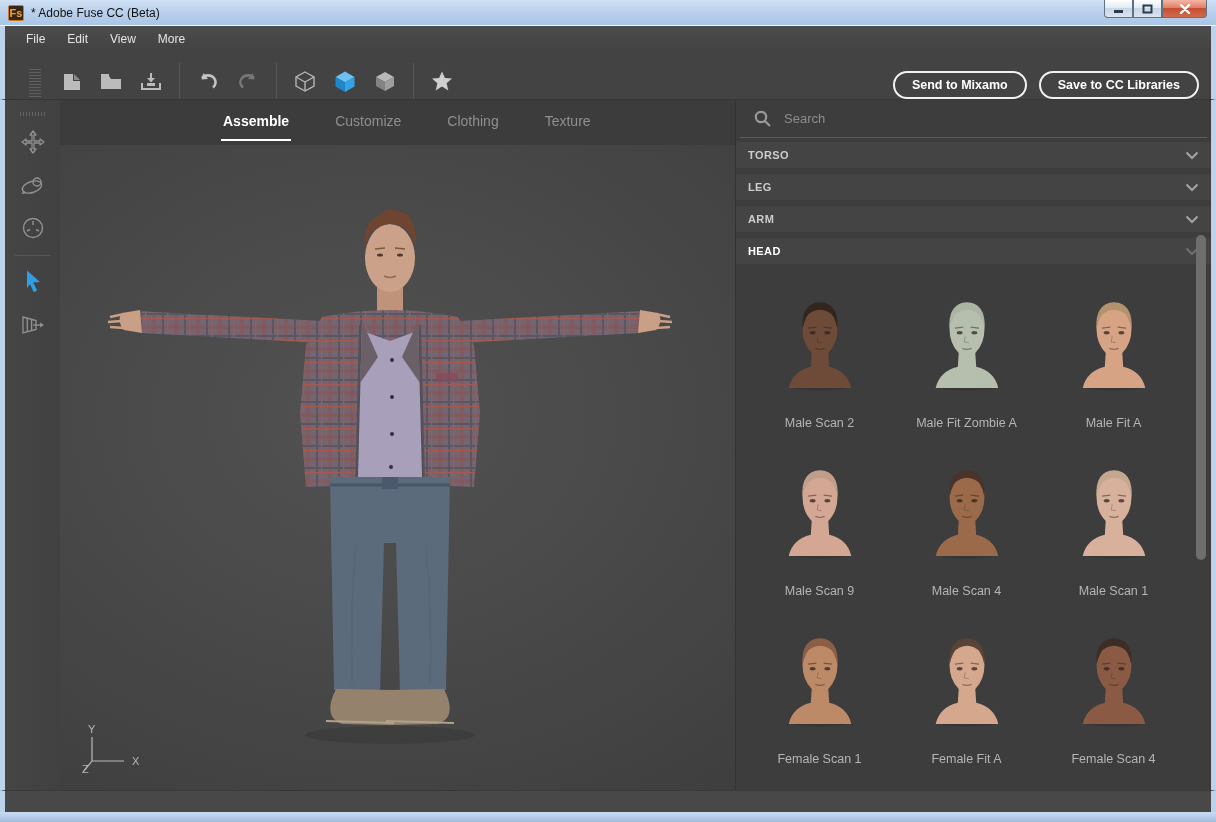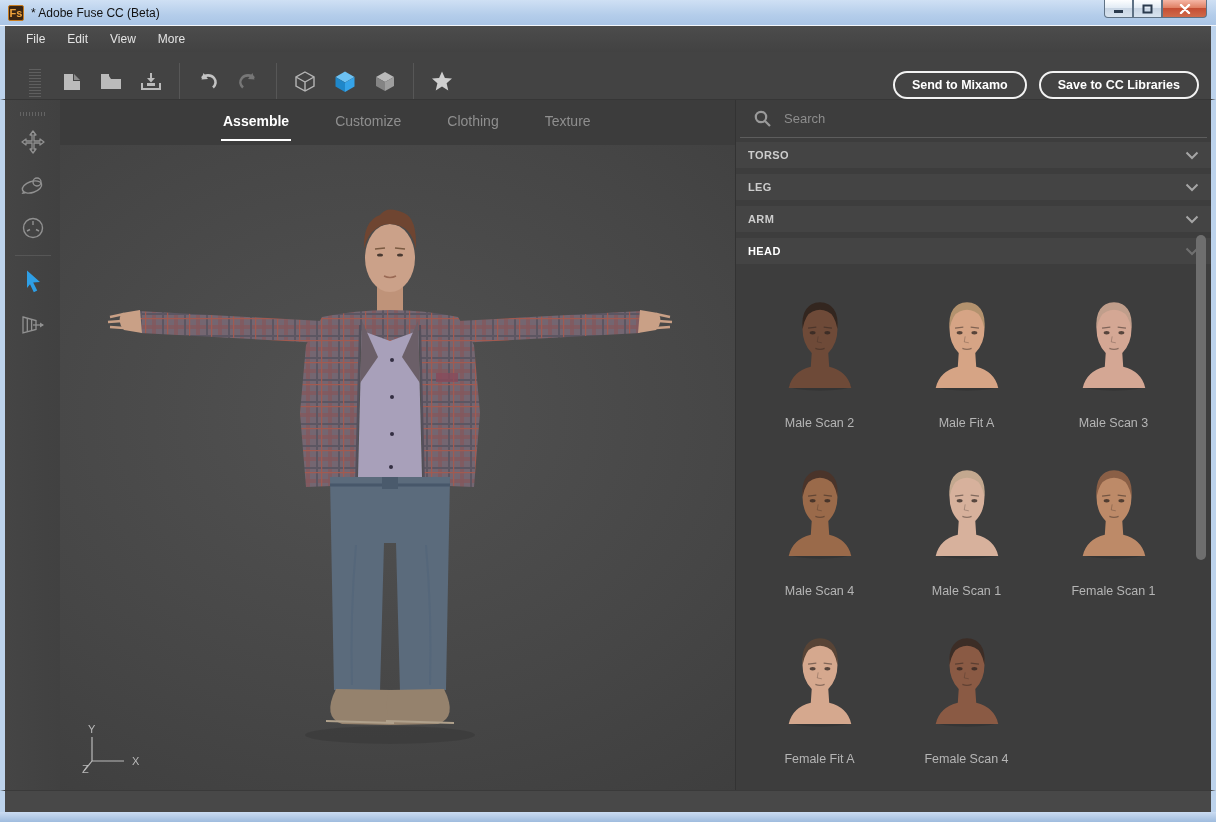--- a/index.html
+++ b/index.html
@@ -328,20 +328,33 @@
               <path d="M31 42 Q29 14 50 13 Q71 14 69 42 Q66 26 58 23 Q50 19 42 23 Q34 26 31 42 Z" style="fill:var(--hair)"></path>
               <ellipse cx="42" cy="46" rx="3.2" ry="1.8" fill="#2e2420" opacity=".75"></ellipse>
               <ellipse cx="58" cy="46" rx="3.2" ry="1.8" fill="#2e2420" opacity=".75"></ellipse>
               <path d="M37 41 L46 40 M54 40 L63 41" stroke="#2e2420" stroke-width="1.4" opacity=".5"></path>
               <path d="M45 63 Q50 65 55 63" stroke="#2e2420" stroke-width="1.4" fill="none" opacity=".45"></path>
               <path d="M48 50 L47 56 L52 57" stroke="#2e2420" stroke-width="1" fill="none" opacity=".3"></path>
             </svg>
             <div class="head-label">Male Scan 2</div>
           </div>
 
+          <div class="head-cell" style="--skin: #b6bfae; --hair: #aab4a3;">
+            <svg width="92" height="102" viewBox="0 0 100 110">
+              <ellipse cx="50" cy="104" rx="34" ry="5" fill="#000" opacity=".12"></ellipse>
+              <path d="M16 106 Q20 88 40 83 L41 68 Q31 58 31 42 Q31 15 50 15 Q69 15 69 42 Q69 58 59 68 L60 83 Q80 88 84 106 Z" style="fill:var(--skin)"></path>
+              <path d="M31 42 Q29 14 50 13 Q71 14 69 42 Q66 26 58 23 Q50 19 42 23 Q34 26 31 42 Z" style="fill:var(--hair)"></path>
+              <ellipse cx="42" cy="46" rx="3.2" ry="1.8" fill="#2e2420" opacity=".75"></ellipse>
+              <ellipse cx="58" cy="46" rx="3.2" ry="1.8" fill="#2e2420" opacity=".75"></ellipse>
+              <path d="M37 41 L46 40 M54 40 L63 41" stroke="#2e2420" stroke-width="1.4" opacity=".5"></path>
+              <path d="M45 63 Q50 65 55 63" stroke="#2e2420" stroke-width="1.4" fill="none" opacity=".45"></path>
+              <path d="M48 50 L47 56 L52 57" stroke="#2e2420" stroke-width="1" fill="none" opacity=".3"></path>
+            </svg>
+            <div class="head-label">Male Fit Zombie A</div>
+          </div>
 
           <div class="head-cell" style="--skin: #d6a485; --hair: #b3926e;">
             <svg width="92" height="102" viewBox="0 0 100 110">
               <ellipse cx="50" cy="104" rx="34" ry="5" fill="#000" opacity=".12"></ellipse>
               <path d="M16 106 Q20 88 40 83 L41 68 Q31 58 31 42 Q31 15 50 15 Q69 15 69 42 Q69 58 59 68 L60 83 Q80 88 84 106 Z" style="fill:var(--skin)"></path>
               <path d="M31 42 Q29 14 50 13 Q71 14 69 42 Q66 26 58 23 Q50 19 42 23 Q34 26 31 42 Z" style="fill:var(--hair)"></path>
               <ellipse cx="42" cy="46" rx="3.2" ry="1.8" fill="#2e2420" opacity=".75"></ellipse>
               <ellipse cx="58" cy="46" rx="3.2" ry="1.8" fill="#2e2420" opacity=".75"></ellipse>
               <path d="M37 41 L46 40 M54 40 L63 41" stroke="#2e2420" stroke-width="1.4" opacity=".5"></path>
               <path d="M45 63 Q50 65 55 63" stroke="#2e2420" stroke-width="1.4" fill="none" opacity=".45"></path>
@@ -354,21 +367,21 @@
             <svg width="92" height="102" viewBox="0 0 100 110">
               <ellipse cx="50" cy="104" rx="34" ry="5" fill="#000" opacity=".12"></ellipse>
               <path d="M16 106 Q20 88 40 83 L41 68 Q31 58 31 42 Q31 15 50 15 Q69 15 69 42 Q69 58 59 68 L60 83 Q80 88 84 106 Z" style="fill:var(--skin)"></path>
               <path d="M31 42 Q29 14 50 13 Q71 14 69 42 Q66 26 58 23 Q50 19 42 23 Q34 26 31 42 Z" style="fill:var(--hair)"></path>
               <ellipse cx="42" cy="46" rx="3.2" ry="1.8" fill="#2e2420" opacity=".75"></ellipse>
               <ellipse cx="58" cy="46" rx="3.2" ry="1.8" fill="#2e2420" opacity=".75"></ellipse>
               <path d="M37 41 L46 40 M54 40 L63 41" stroke="#2e2420" stroke-width="1.4" opacity=".5"></path>
               <path d="M45 63 Q50 65 55 63" stroke="#2e2420" stroke-width="1.4" fill="none" opacity=".45"></path>
               <path d="M48 50 L47 56 L52 57" stroke="#2e2420" stroke-width="1" fill="none" opacity=".3"></path>
             </svg>
-            <div class="head-label">Male Scan 3</div>
+            <div class="head-label">Male Scan 9</div>
           </div>
 
           <div class="head-cell" style="--skin: #9a6a4a; --hair: #4a342a;">
             <svg width="92" height="102" viewBox="0 0 100 110">
               <ellipse cx="50" cy="104" rx="34" ry="5" fill="#000" opacity=".12"></ellipse>
               <path d="M16 106 Q20 88 40 83 L41 68 Q31 58 31 42 Q31 15 50 15 Q69 15 69 42 Q69 58 59 68 L60 83 Q80 88 84 106 Z" style="fill:var(--skin)"></path>
               <path d="M31 42 Q29 14 50 13 Q71 14 69 42 Q66 26 58 23 Q50 19 42 23 Q34 26 31 42 Z" style="fill:var(--hair)"></path>
               <ellipse cx="42" cy="46" rx="3.2" ry="1.8" fill="#2e2420" opacity=".75"></ellipse>
               <ellipse cx="58" cy="46" rx="3.2" ry="1.8" fill="#2e2420" opacity=".75"></ellipse>
               <path d="M37 41 L46 40 M54 40 L63 41" stroke="#2e2420" stroke-width="1.4" opacity=".5"></path>

